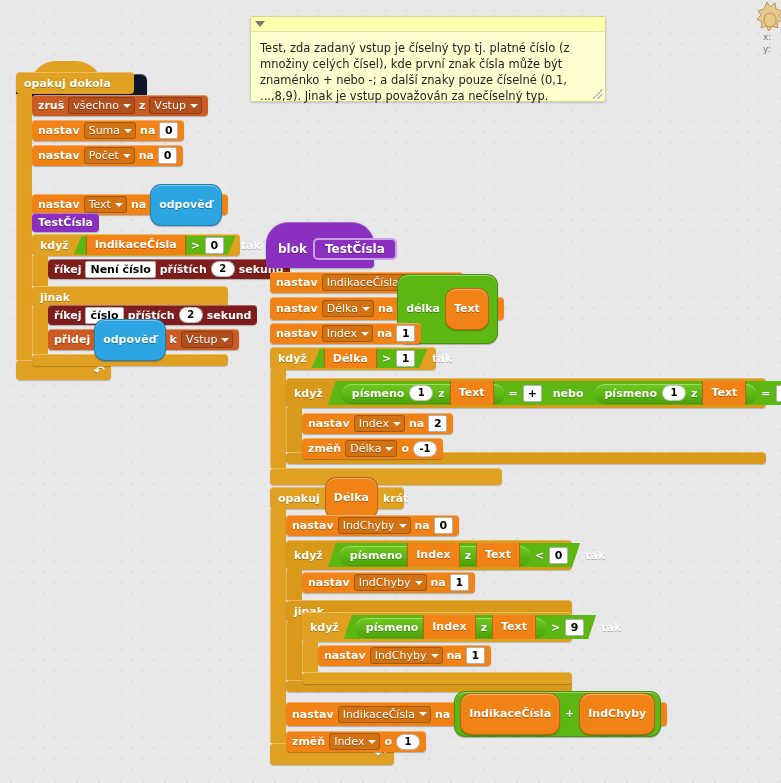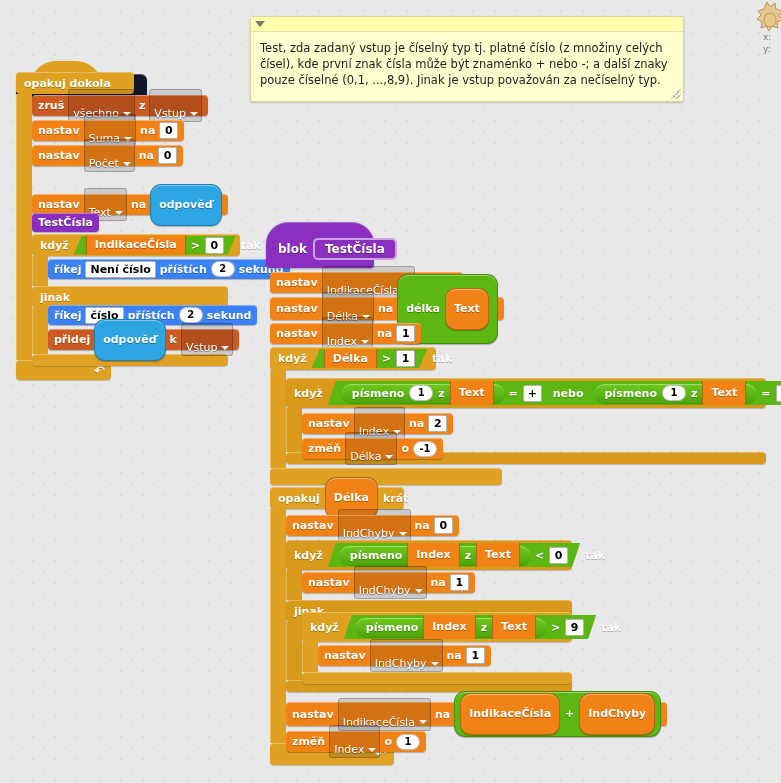--- a/index.html
+++ b/index.html
@@ -24,21 +24,21 @@
     border-radius:4px;
     padding:2px 6px;
     box-sizing:border-box;
     text-shadow:0 1px 0 rgba(0,0,0,.25);
     box-shadow:inset 0 1px 0 rgba(255,255,255,.35), 0 1px 1px rgba(0,0,0,.25);
   }
   .blk > *{margin-right:4px;}
   .blk > *:last-child{margin-right:0;}
   .c-var{background:#f08216;}         
   .c-list{background:#cc5b22;}        
-  .c-look{background:#3b82f6;}        
+  .c-look{background:#7f1d1d;}        
   .c-sens{background:#2ca5e2;}          
   .c-custom{background:#8a2fbf;}      
 
   
   .rep{
     display:inline-flex;align-items:center;justify-content:center;
     border-radius:11px;padding:13px 8px;font-size:11px;font-weight:bold;
     color:#fff;text-shadow:0 1px 0 rgba(0,0,0,.3);
     box-shadow:inset 0 1px 0 rgba(255,255,255,.4),0 1px 1px rgba(0,0,0,.25);
     border:1px solid rgba(0,0,0,.22);
@@ -62,21 +62,21 @@
     background:#fff;color:#000;border-radius:2px;
     font-size:11px;font-weight:bold;text-shadow:none;
     padding:0 4px;height:15px;line-height:15px;
     border:1px solid rgba(0,0,0,.3);
   }
   .txtfield.sq{min-width:11px;justify-content:center;padding:0 3px;}
   
   .ddl{
     display:inline-flex;align-items:center;
     background:rgba(0,0,0,.12);border:1px solid rgba(0,0,0,.22);
-    border-radius:3px;padding:16px 3px 0 4px;height:15px;
+    border-radius:3px;padding:0 3px 0 4px;height:15px;
     font-size:11px;font-weight:normal;color:#fff;
     text-shadow:0 1px 0 rgba(0,0,0,.35);
   }
   .ddl .arw{
     width:0;height:0;margin-left:4px;
     border-left:4px solid transparent;border-right:4px solid transparent;
     border-top:4px solid #fff;opacity:.95;
   }
   .lbl{font-weight:bold;}
 
@@ -189,21 +189,21 @@
     <svg width="30" height="34" viewBox="0 0 30 34">
       <g fill="#e8c88a" stroke="#b9955a" stroke-width="1">
         <path d="M10 2 l3 5 l5 -4 l1 6 l6 2 l-3 5 l4 4 l-6 2 l1 6 l-6 -2 l-3 5 l-3 -5 l-5 2 l1 -6 l-5 -3 l4 -4 l-3 -4 l6 -2z"></path>
         <ellipse cx="13" cy="20" rx="6" ry="7"></ellipse>
       </g>
     </svg>
   </div>
   <div class="xy" style="left:763px;top:32px;">x:</div>
   <div class="xy" style="left:763px;top:44px;">y:</div>
 
-  <div class="comment" style="left:250px;top:16px;width:434px;height:86px;">
+  <div class="comment" style="left:250px;top:16px;width:356px;height:86px;">
     <div class="chead">
       <span class="ctri"></span>
     </div>
     <div class="cbody">Test,  zda zadaný vstup je číselný typ tj. platné číslo (z množiny celých čísel),  kde první znak čísla může být znaménko + nebo -; a další znaky pouze číselné (0,1, ...,8,9). Jinak je vstup považován za nečíselný typ.</div>
     <div class="grip"></div>
   </div>
 
   <div class="hat" style="left:16px;top:46px;width:131px;height:26px;">
     <div class="hatdome"></div>
     <div class="hatrow">

